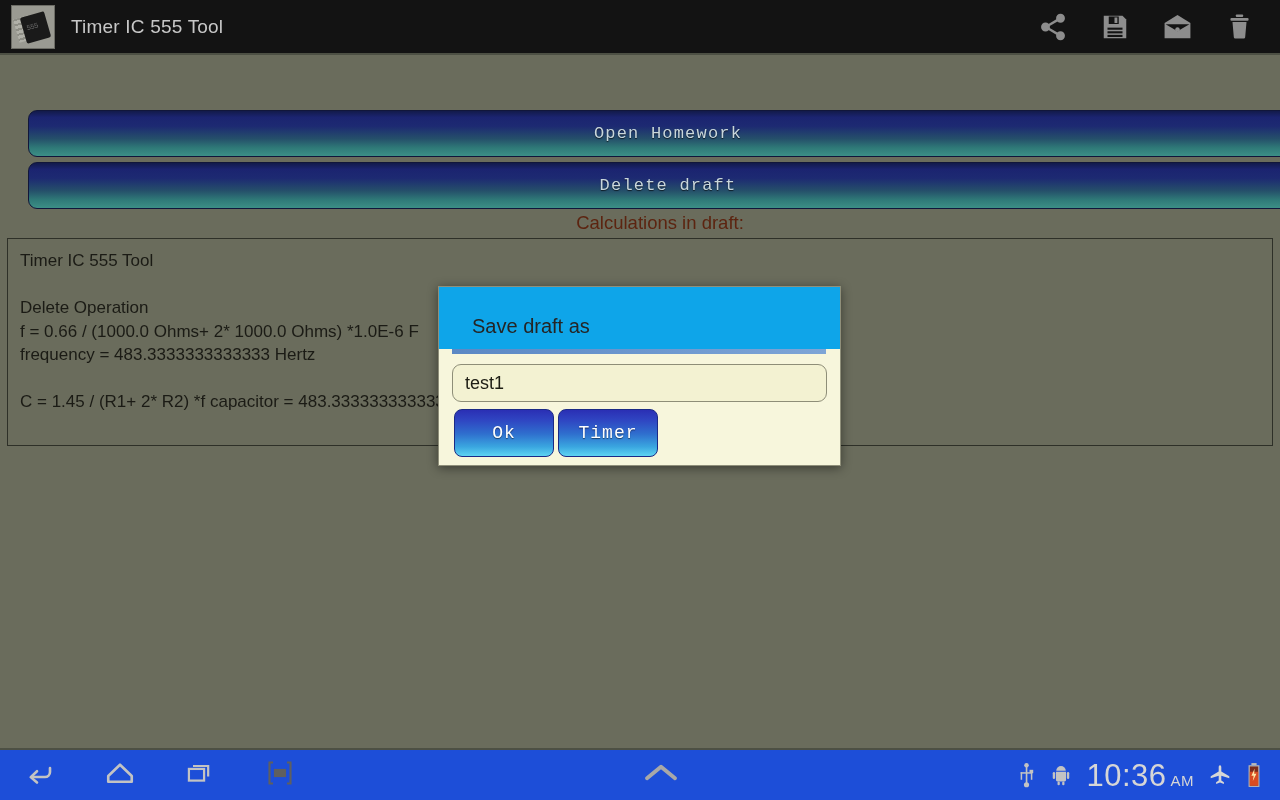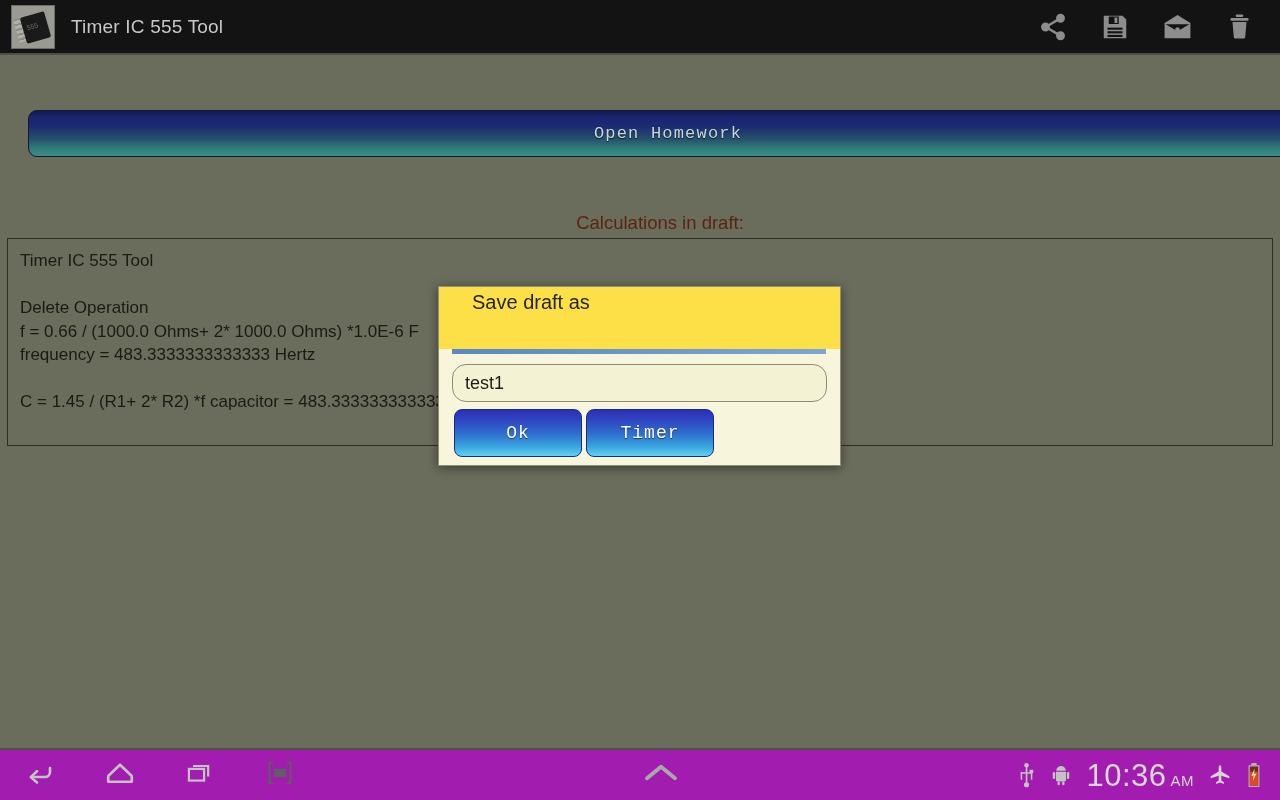--- a/index.html
+++ b/index.html
@@ -115,72 +115,72 @@
   .scrim { position: absolute; inset: 0; }
   .dialog {
     position: absolute;
     left: 438px; top: 286px;
     width: 403px;
     background: #f7f6dc;
     border: 1px solid #8f8f7a;
     box-shadow: 0 2px 10px rgba(0,0,0,.45);
   }
   .dlg-title-bar {
-    background: #fde047;
+    background: #0ea5e9;
     height: 62px;
-    display: flex; 
-    padding: 4px 0 0 33px;
+    display: flex; align-items: center;
+    padding: 16px 0 0 33px;
   }
   .dlg-title {
     color: #252525;
     font-size: 20px;
   }
   .dlg-divider {
     height: 5px;
     margin: 0 14px 0 13px;
     background: linear-gradient(to right, #5b88c4 0%, #6f9ad0 60%, #7ea5d6 100%);
   }
   .dlg-body { padding: 10px 13px 0 13px; }
   .dlg-input {
     width: 100%; height: 38px;
     background: #f3f2d2;
     border: 1px solid #8e8e78;
-    border-radius: 14px;
+    border-radius: 9px;
     color: #1d1d14;
     font-size: 18px;
     padding: 0 12px;
     font-family: "Liberation Sans", sans-serif;
     outline: none;
   }
   .dlg-buttons {
     display: flex; gap: 4px;
     padding: 7px 0 0 0;
     margin-left: 2px;
     position: relative;
   }
   .dlg-btn {
-    width: 128px; height: 48px;
+    width: 100px; height: 48px;
     border-radius: 8px;
     border: 1px solid #1b2a86;
     background: linear-gradient(to bottom,
         #2a2fb4 0%, #2f45c2 22%, #2f6fce 52%, #3aa6e0 80%, #5ed4f2 100%);
     color: #ffffff;
     font-family: "Liberation Mono", monospace;
     font-size: 18px;
     letter-spacing: 1px;
     display: flex; align-items: center; justify-content: center;
     text-shadow: 0 1px 1px rgba(0,0,0,.5);
   }
   .dlg-btn-spacer { height: 8px; }
 
   
   .sysbar {
     position: absolute; left: 0; bottom: 0;
     width: 1280px; height: 52px;
-    background: #a21caf;
+    background: #1d4ed8;
     border-top: 2px solid #4d5044;
     display: flex; align-items: center;
   }
   .nav-left { display: flex; align-items: center; padding-left: 16px; gap: 32px; }
   .nav-btn { width: 48px; height: 48px; display: flex; align-items: center; justify-content: center; }
   .nav-center { flex: 1 1 auto; display: flex; align-items: center; justify-content: center; }
   .nav-right { display: flex; align-items: center; gap: 14px; padding-right: 18px; }
   .clock {
     color: #d6d6d6;
     font-size: 31px;
@@ -242,20 +242,23 @@
             <rect x="4.5" y="5" width="15" height="2.2" rx="0.8"></rect>
             <path d="M6.2 8.2h11.6l-1.1 12.6a1.2 1.2 0 0 1-1.2 1.1H8.5a1.2 1.2 0 0 1-1.2-1.1z"></path>
           </svg>
         </span>
       </div>
     </div>
   </div>
 
   <div class="btnwrap" style="top:110px;">
     <div class="bigbtn">Open Homework</div>
+  </div>
+  <div class="btnwrap" style="top:162px;">
+    <div class="bigbtn">Delete draft</div>
   </div>
 
   <div class="draft-label">Calculations in draft:</div>
 
   <div class="textarea">
     <div class="ta-line first">Timer IC 555 Tool</div>
     <div class="ta-line blank"></div>
     <div class="ta-line">Delete Operation</div>
     <div class="ta-line">f = 0.66 / (1000.0 Ohms+ 2* 1000.0 Ohms) *1.0E-6 F</div>
     <div class="ta-line">frequency = 483.3333333333333 Hertz</div>

